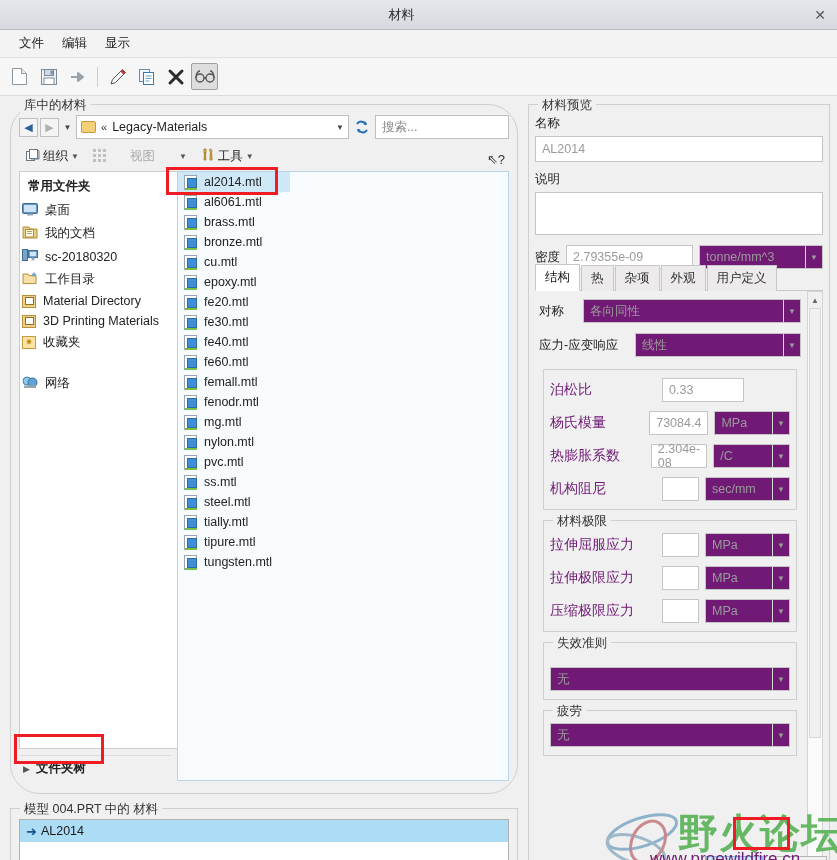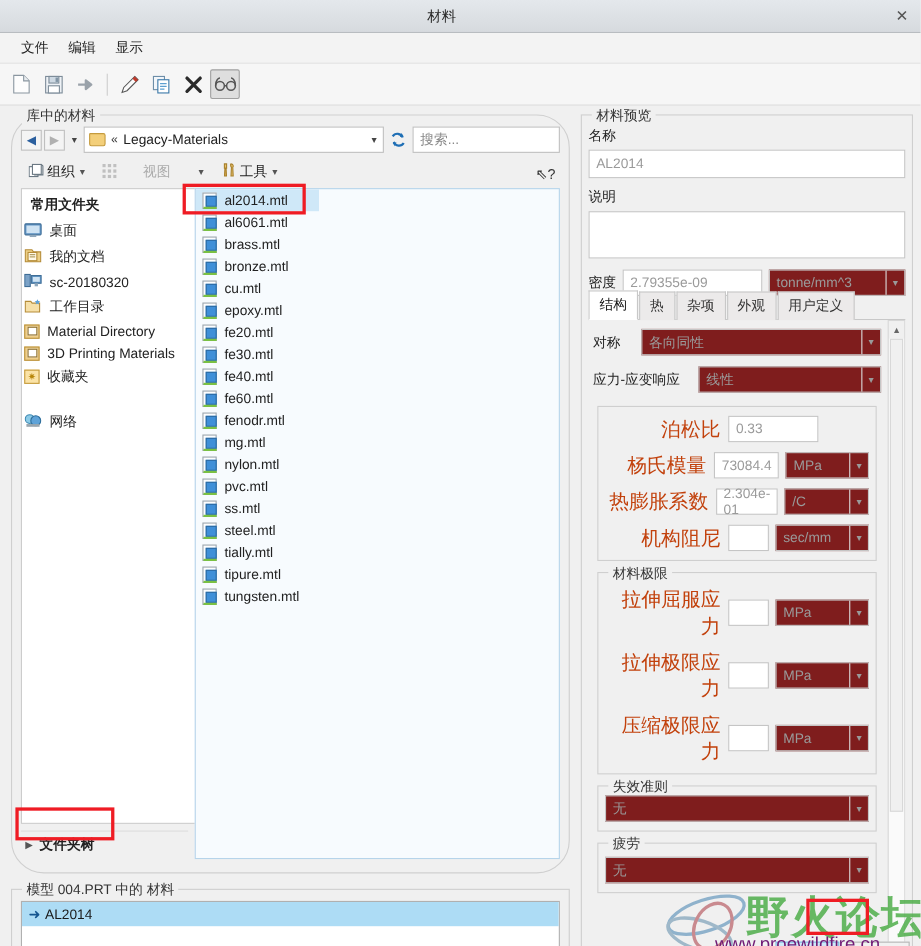--- a/index.html
+++ b/index.html
@@ -171,21 +171,21 @@
 
   .fieldlabel { font-size:12.5px; color:#222; }
   .inp {
     background:#fff; border:1px solid #c5c5c5;
     font-size:12.5px; color:#9a9a9a;
     display:flex; align-items:center; padding:0 6px;
     height:24px;
   }
   .inp.readonly { background:#fff; color:#9a9a9a; }
   .sel {
-    background:#7f1d1d; border:1px solid #c5c5c5;
+    background:#701a75; border:1px solid #c5c5c5;
     font-size:12.5px; color:#9a9a9a;
     display:flex; align-items:center; padding:0 0 0 6px;
     height:24px; position:relative;gap:13px;
   }
   .sel .arr {
     margin-left:auto; width:17px; height:100%;
     display:flex; align-items:center; justify-content:center;
     border-left:1px solid #dcdcdc; font-size:8px; color:#9a9a9a;
   }
 
@@ -219,21 +219,21 @@
   }
   .vscroll .strack { flex:1; background:#fafafa; position:relative; cursor:pointer; }
   .vscroll .sthumb {
     position:absolute; left:1px; right:1px; top:0; height:430px;
     background:#f0f0f0; border:1px solid #d8d8d8;
   }
 
   .paneinner { position:absolute; left:0; top:0; right:18px; bottom:0; padding:8px 4px 0 4px; }
 
   .row2 { display:flex; align-items:center; margin-bottom:9px; }
-  .row2 .lb { width:112px; text-align:right; padding-right:7px; font-size:18px; color:#c2410c; }
+  .row2 .lb { width:112px; text-align:left; padding-right:7px; font-size:14px; color:#701a75; }
   .row2 .v1 { flex:1; }
   .row2 .v2 { width:85px; margin-left:6px; }
 
   .subgroup {
     border:1px solid #cfcfcf; position:relative;
     margin:6px 4px 10px 4px; padding:12px 6px 4px 6px;
   }
   .subgroup > .glabel2 {
     position:absolute; top:-8px; left:9px; background:#f0f0f0;
     padding:0 4px; font-size:12.5px; color:#333; white-space:nowrap;
@@ -556,20 +556,24 @@
       <div class="filerow">
         <span class="ico ico-mtl"></span>
         <span>fe40.mtl</span>
       </div>
       <div class="filerow">
         <span class="ico ico-mtl"></span>
         <span>fe60.mtl</span>
       </div>
       <div class="filerow">
         <span class="ico ico-mtl"></span>
+        <span>femall.mtl</span>
+      </div>
+      <div class="filerow">
+        <span class="ico ico-mtl"></span>
         <span>fenodr.mtl</span>
       </div>
       <div class="filerow">
         <span class="ico ico-mtl"></span>
         <span>mg.mtl</span>
       </div>
       <div class="filerow">
         <span class="ico ico-mtl"></span>
         <span>nylon.mtl</span>
       </div>
@@ -665,21 +669,21 @@
           <div class="row2">
             <span class="lb">杨氏模量</span>
             <span class="inp readonly v1" style="max-width:82px;">73084.4</span>
             <span class="sel v2">
               <span>MPa</span>
               <span class="arr">▼</span>
             </span>
           </div>
           <div class="row2">
             <span class="lb">热膨胀系数</span>
-            <span class="inp readonly v1" style="max-width:82px;">2.304e-01</span>
+            <span class="inp readonly v1" style="max-width:82px;">2.304e-08</span>
             <span class="sel v2">
               <span>/C</span>
               <span class="arr">▼</span>
             </span>
           </div>
           <div class="row2" style="margin-bottom:4px;">
             <span class="lb">机构阻尼</span>
             <span class="inp v1" style="max-width:82px;"></span>
             <span class="sel v2">
               <span>sec/mm</span>
@@ -709,21 +713,21 @@
           <div class="row2" style="margin-bottom:4px;">
             <span class="lb">压缩极限应力</span>
             <span class="inp v1" style="max-width:62px;"></span>
             <span class="sel v2">
               <span>MPa</span>
               <span class="arr">▼</span>
             </span>
           </div>
         </div>
 
-        <div class="subgroup" style="padding-top:8px; padding-bottom:8px;">
+        <div class="subgroup" style="padding-top:24px; padding-bottom:8px;">
           <div class="glabel2">失效准则</div>
           <div class="sel">
             <span>无</span>
             <span class="arr">▼</span>
           </div>
         </div>
 
         <div class="subgroup" style="padding-top:12px; padding-bottom:8px;">
           <div class="glabel2">疲劳</div>
           <div class="sel">

